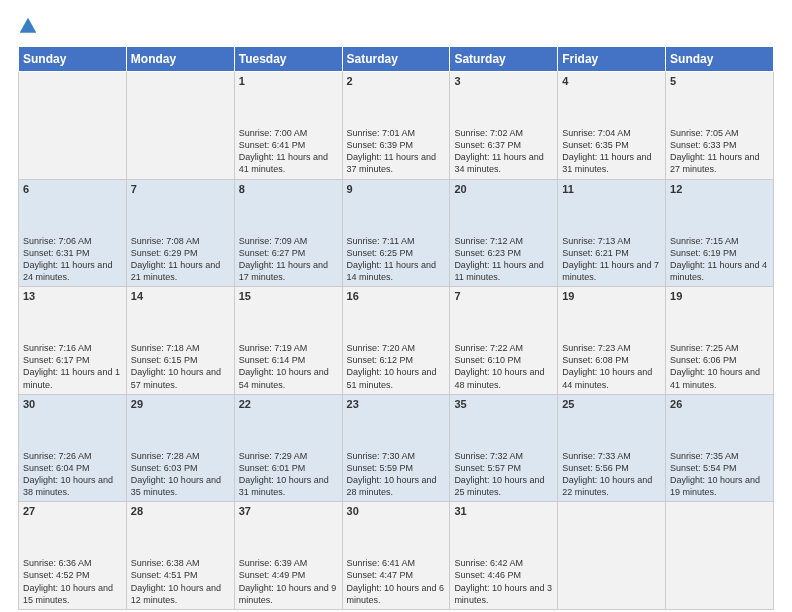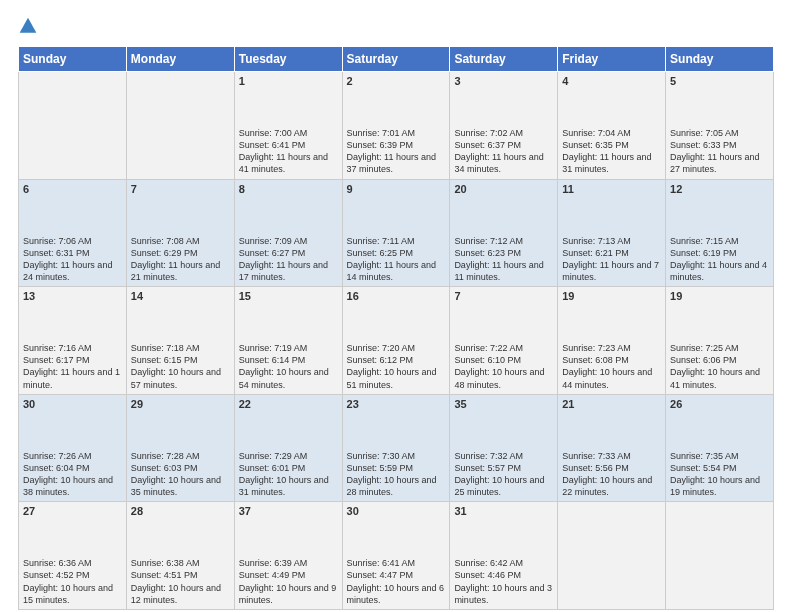--- a/index.html
+++ b/index.html
@@ -230,21 +230,21 @@
           </td>
           <td>
             <span class="day-num">23</span>
         <div class="day-info">Sunrise: 7:30 AM<br>Sunset: 5:59 PM<br>Daylight: 10 hours and 28 minutes.</div>
           </td>
           <td>
             <span class="day-num">35</span>
         <div class="day-info">Sunrise: 7:32 AM<br>Sunset: 5:57 PM<br>Daylight: 10 hours and 25 minutes.</div>
           </td>
           <td>
-            <span class="day-num">21</span>
+            <span class="day-num">25</span>
         <div class="day-info">Sunrise: 7:33 AM<br>Sunset: 5:56 PM<br>Daylight: 10 hours and 22 minutes.</div>
           </td>
           <td>
             <span class="day-num">26</span>
         <div class="day-info">Sunrise: 7:35 AM<br>Sunset: 5:54 PM<br>Daylight: 10 hours and 19 minutes.</div>
           </td>
         </tr>
         <tr>
           <td>
             <span class="day-num">27</span>

